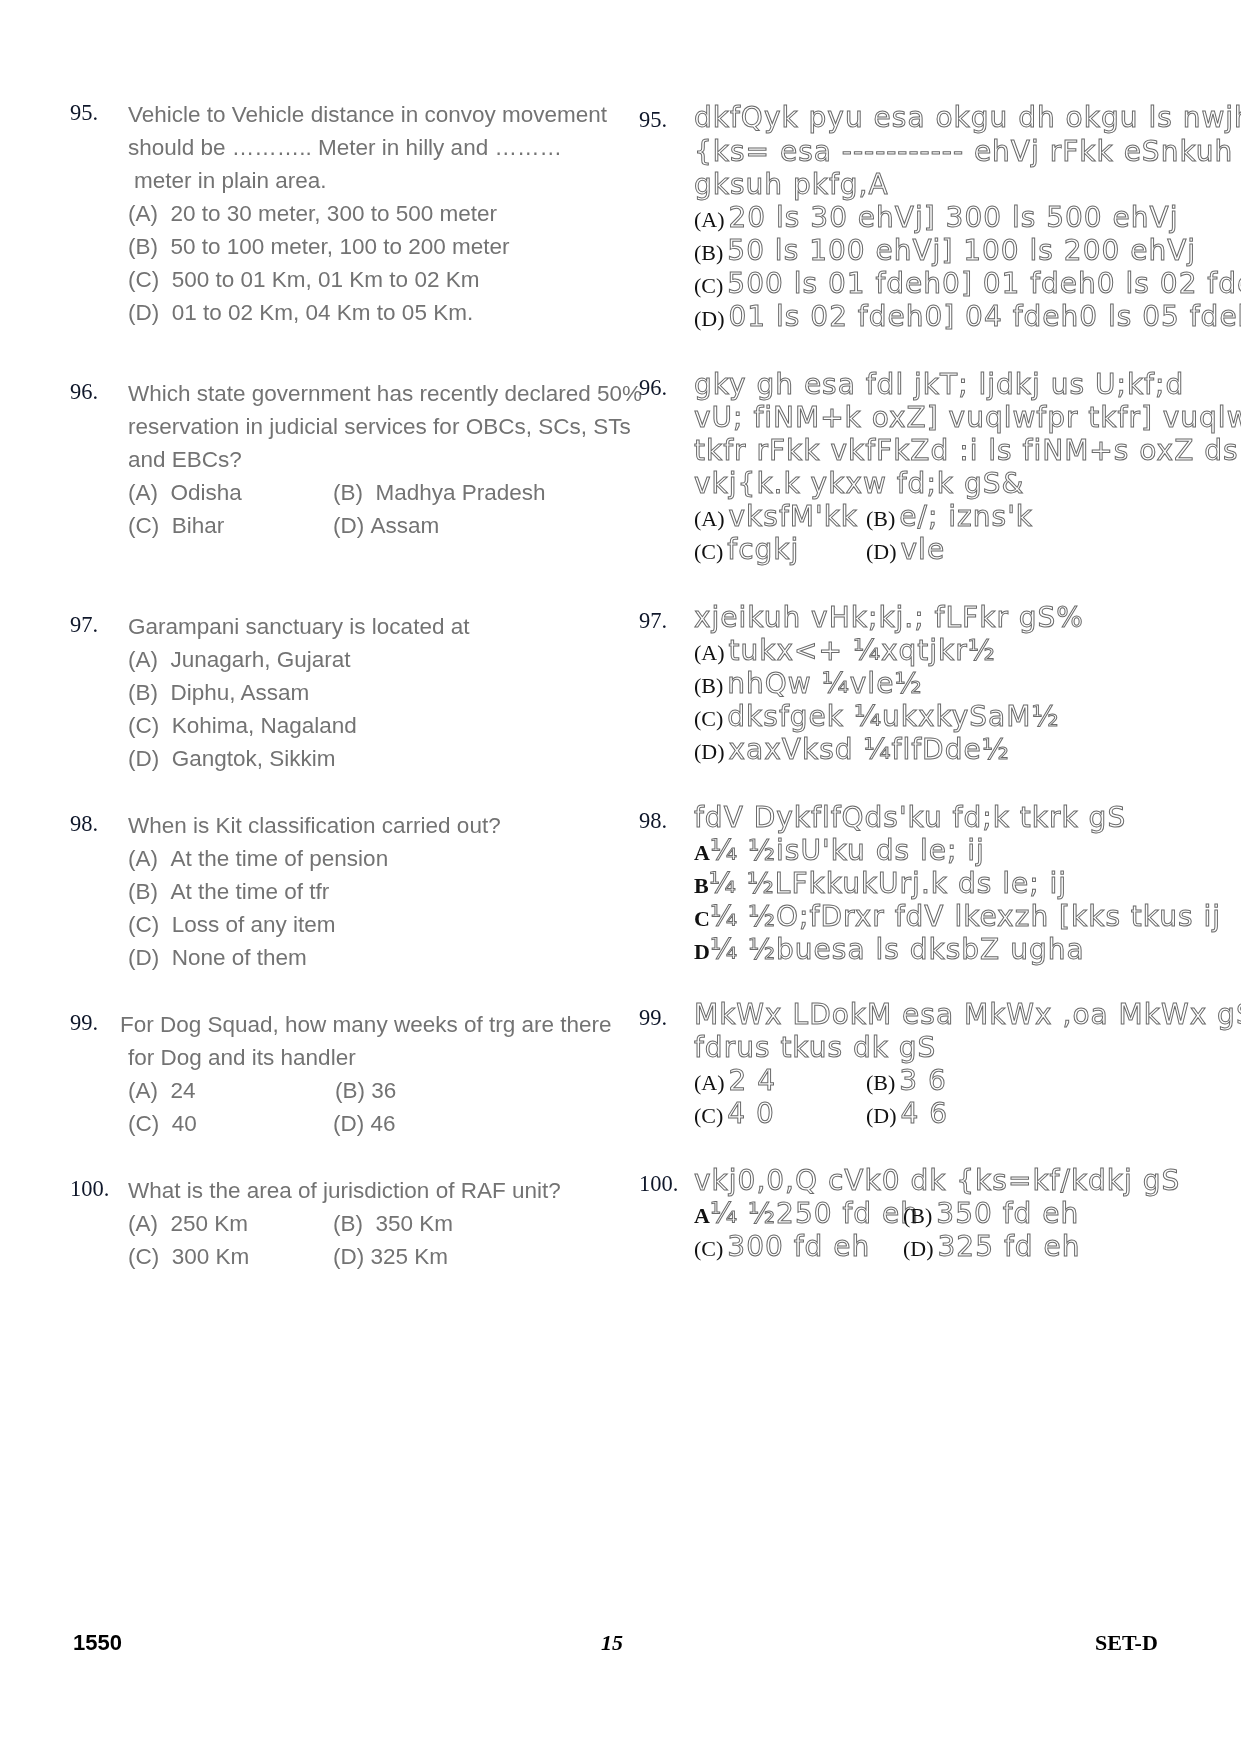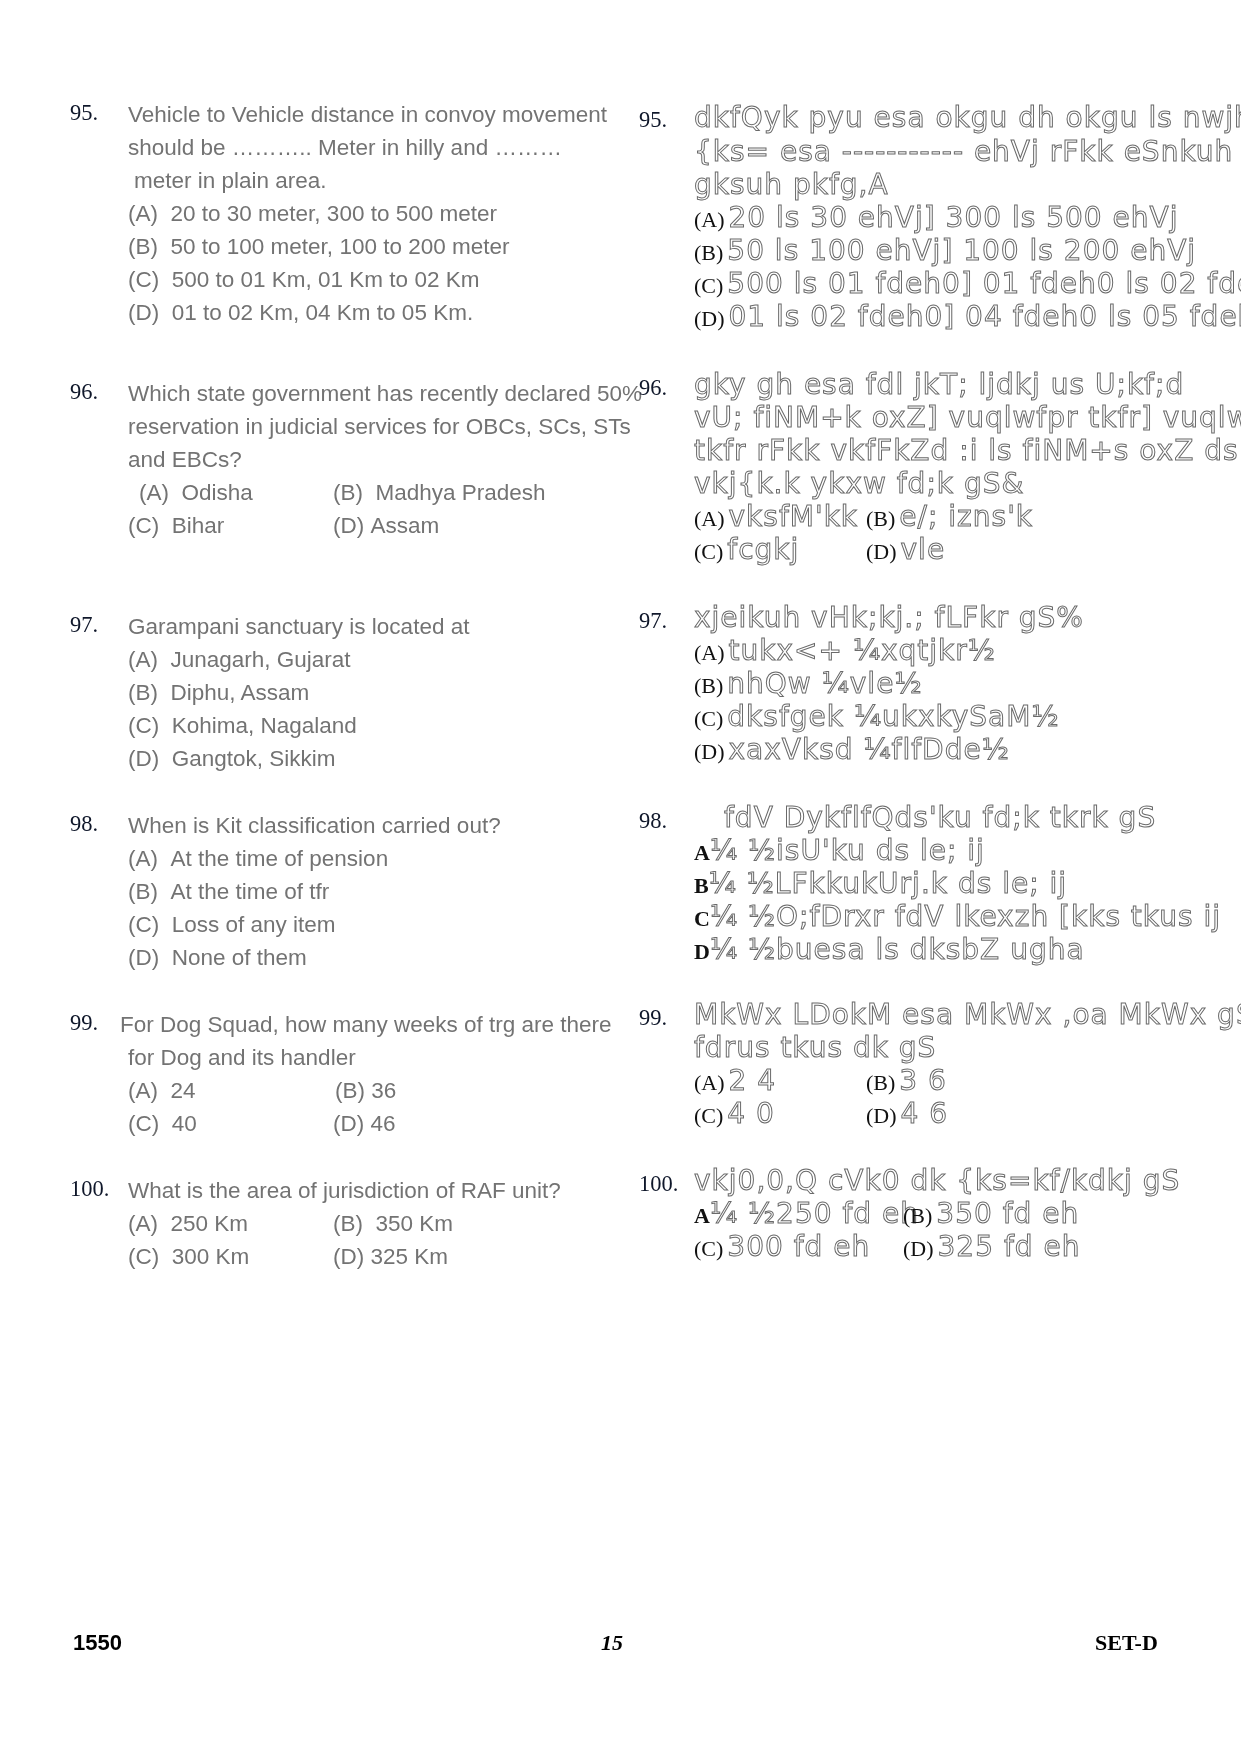--- a/index.html
+++ b/index.html
@@ -35,21 +35,21 @@
     <div class="en line" style="left:128px; top:230px;"><span>(B)</span>&nbsp;&nbsp;<span>50 to 100 meter, 100 to 200 meter</span></div>
     <div class="en line" style="left:128px; top:263px;"><span>(C)</span>&nbsp;&nbsp;<span>500 to 01 Km, 01 Km to 02 Km</span></div>
     <div class="en line" style="left:128px; top:296px;"><span>(D)</span>&nbsp;&nbsp;<span>01 to 02 Km, 04 Km to 05 Km.</span></div>
   </div>
 
   <div>
     <span class="qnum" style="left:70px; top:379px;">96.</span>
     <span class="en line" style="left:128px; top:377px;">Which state government has recently declared 50%</span>
     <span class="en line" style="left:128px; top:410px;">reservation in judicial services for OBCs, SCs, STs</span>
     <span class="en line" style="left:128px; top:443px;">and EBCs?</span>
-    <div class="en line" style="left:128px; top:476px;margin-left:11px;"><span>(A)</span>&nbsp;&nbsp;<span>Odisha</span></div>
+    <div class="en line" style="left:128px; top:476px;"><span>(A)</span>&nbsp;&nbsp;<span>Odisha</span></div>
     <div class="en line" style="left:333px; top:476px;"><span>(B)</span>&nbsp;&nbsp;<span>Madhya Pradesh</span></div>
     <div class="en line" style="left:128px; top:509px;"><span>(C)</span>&nbsp;&nbsp;<span>Bihar</span></div>
     <div class="en line" style="left:333px; top:509px;"><span>(D)</span>&nbsp;<span>Assam</span></div>
   </div>
 
   <div>
     <span class="qnum" style="left:70px; top:612px;">97.</span>
     <span class="en line" style="left:128px; top:610px;">Garampani sanctuary is located at</span>
     <div class="en line" style="left:128px; top:643px;"><span>(A)</span>&nbsp;&nbsp;<span>Junagarh, Gujarat</span></div>
     <div class="en line" style="left:128px; top:676px;"><span>(B)</span>&nbsp;&nbsp;<span>Diphu, Assam</span></div>
@@ -115,21 +115,21 @@
     <span class="qnum" style="left:639px; top:608px;">97.</span>
     <span class="hi line" style="left:694px; top:601px;">xjeikuh vHk;kj.; fLFkr gS%</span>
     <div class="line" style="left:694px; top:634px;"><span class="hi-label-sm">(A)</span> <span class="hi">tukx&lt;+ ¼xqtjkr½</span></div>
     <div class="line" style="left:694px; top:667px;"><span class="hi-label-sm">(B)</span> <span class="hi">nhQw ¼vle½</span></div>
     <div class="line" style="left:694px; top:700px;"><span class="hi-label-sm">(C)</span> <span class="hi">dksfgek ¼ukxkySaM½</span></div>
     <div class="line" style="left:694px; top:733px;"><span class="hi-label-sm">(D)</span> <span class="hi">xaxVksd ¼flfDde½</span></div>
   </div>
 
   <div>
     <span class="qnum" style="left:639px; top:808px;">98.</span>
-    <span class="hi line" style="left:724px; top:801px;">fdV DykflfQds'ku fd;k tkrk gS</span>
+    <span class="hi line" style="left:694px; top:801px;">fdV DykflfQds'ku fd;k tkrk gS</span>
     <div class="line" style="left:694px; top:834px;"><span class="hi-label-sm" style="font-weight:bold;">A</span><span class="hi">¼ ½isU'ku ds le; ij</span></div>
     <div class="line" style="left:694px; top:867px;"><span class="hi-label-sm" style="font-weight:bold;">B</span><span class="hi">¼ ½LFkkukUrj.k ds le; ij</span></div>
     <div class="line" style="left:694px; top:900px;"><span class="hi-label-sm" style="font-weight:bold;">C</span><span class="hi">¼ ½O;fDrxr fdV lkexzh [kks tkus ij</span></div>
     <div class="line" style="left:694px; top:933px;"><span class="hi-label-sm" style="font-weight:bold;">D</span><span class="hi">¼ ½buesa ls dksbZ ugha</span></div>
   </div>
 
   <div>
     <span class="qnum" style="left:639px; top:1005px;">99.</span>
     <span class="hi line" style="left:694px; top:998px;">MkWx LDokM esa MkWx ,oa MkWx gSaMyj dk izf'k{k.k</span>
     <span class="hi line" style="left:694px; top:1031px;">fdrus tkus dk gS</span>

